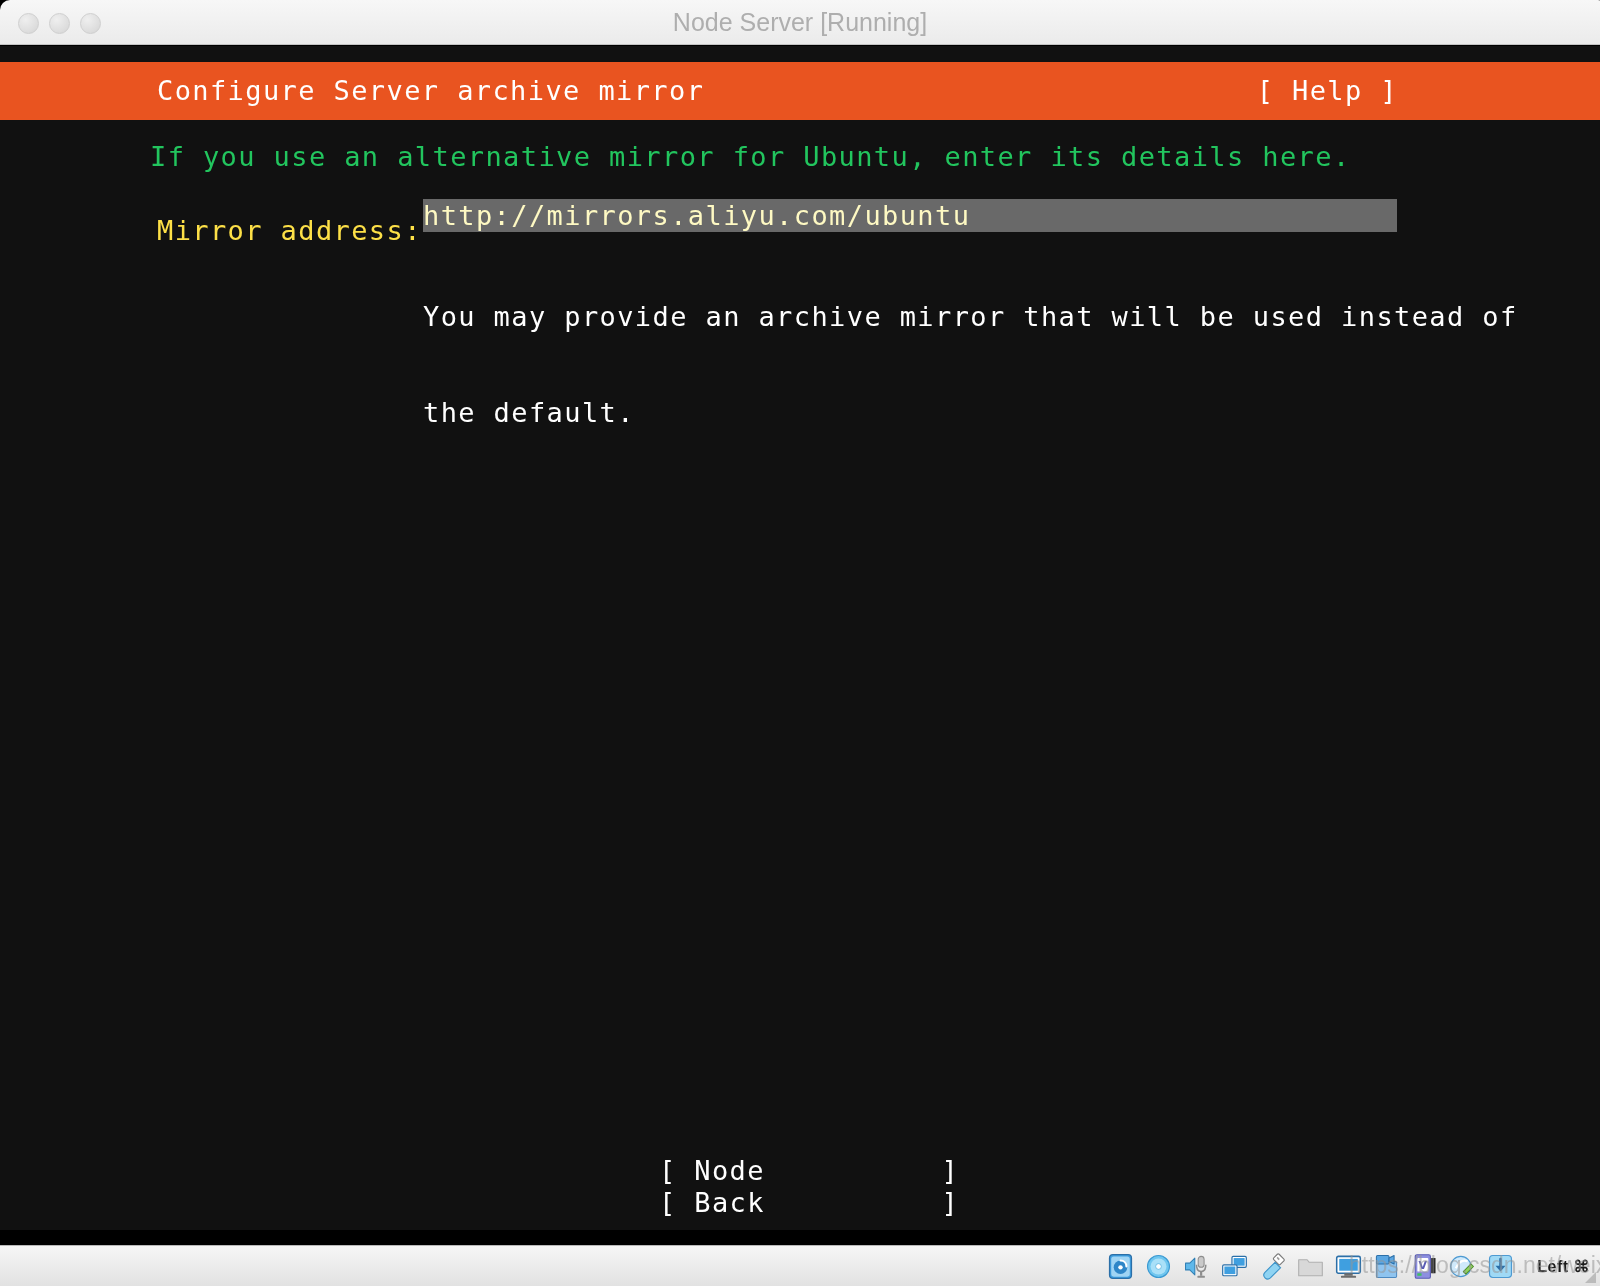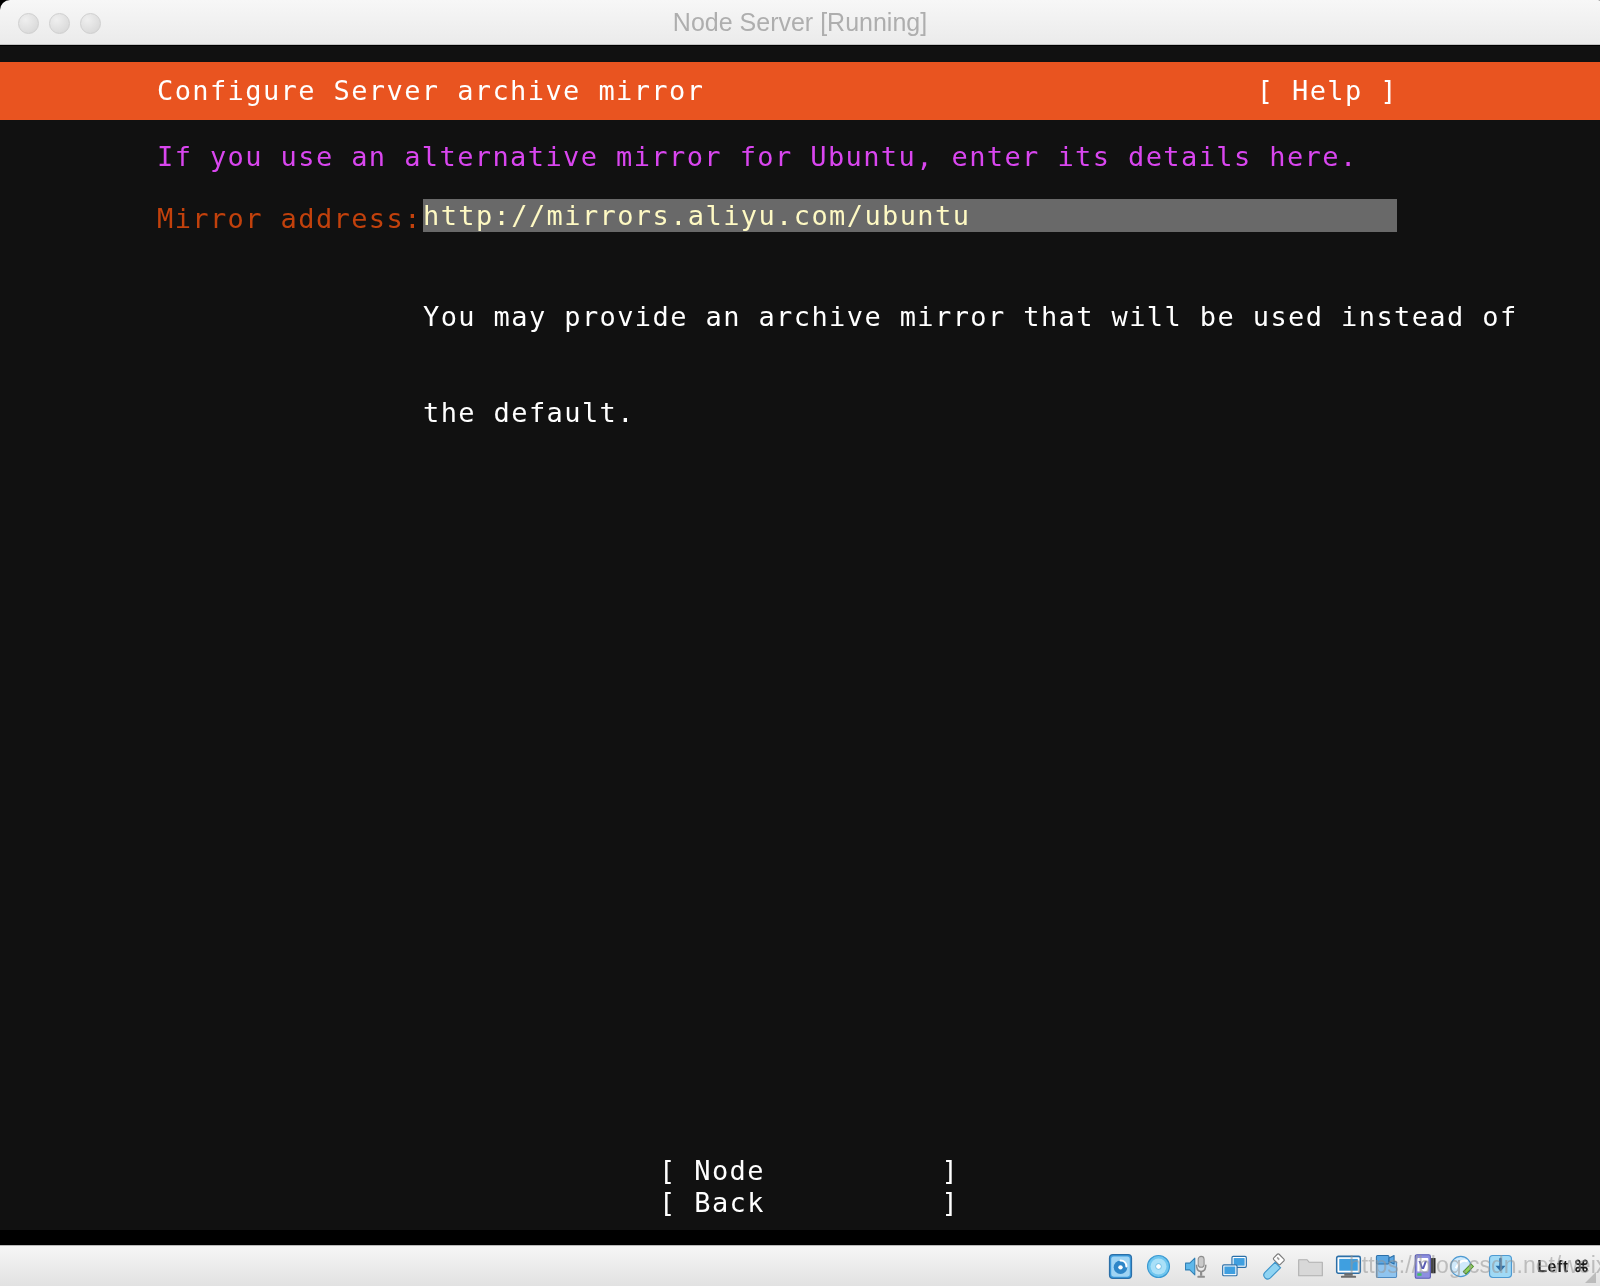--- a/index.html
+++ b/index.html
@@ -121,38 +121,38 @@
     top: 74px;
     width: 1600px;
     height: 1110px;
     color: #ffffff;
     font-size: 27px;
     letter-spacing: 1.4px;
   }
 
   .intro-line {
     position: absolute;
-    left: 157px;
+    left: 150px;
     top: 21px;
     white-space: pre;
-    color: #d946ef;
+    color: #22c55e;
   }
 
   .form-row {
     position: absolute;
     left: 157px;
     top: 83px;
     white-space: pre;
   }
   .field-label {
     position: absolute;
     left: 0;
-    top: 0;
-    white-space: pre;
-    color: #c2410c;
+    top: 12px;
+    white-space: pre;
+    color: #fde047;
   }
   .field-input {
     position: absolute;
     left: 266px;
     top: -4px;
     width: 974px;
     height: 33px;
     line-height: 33px;
     background: #696969;
     color: #fef9c3;

